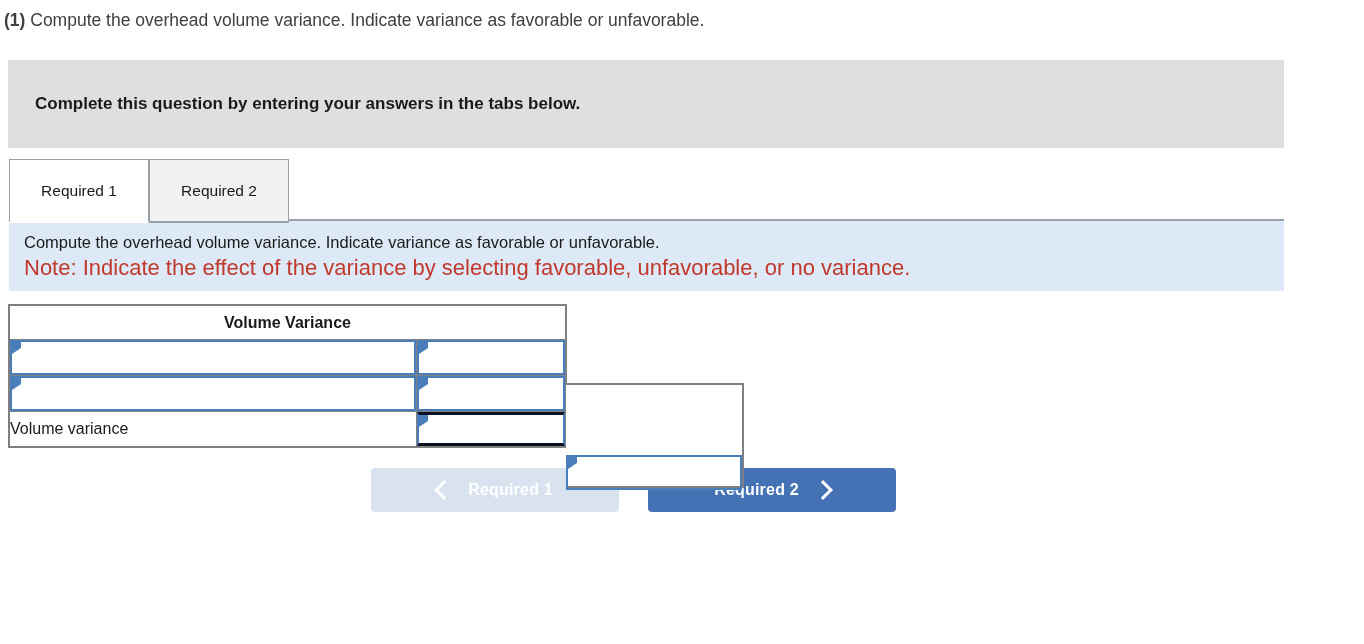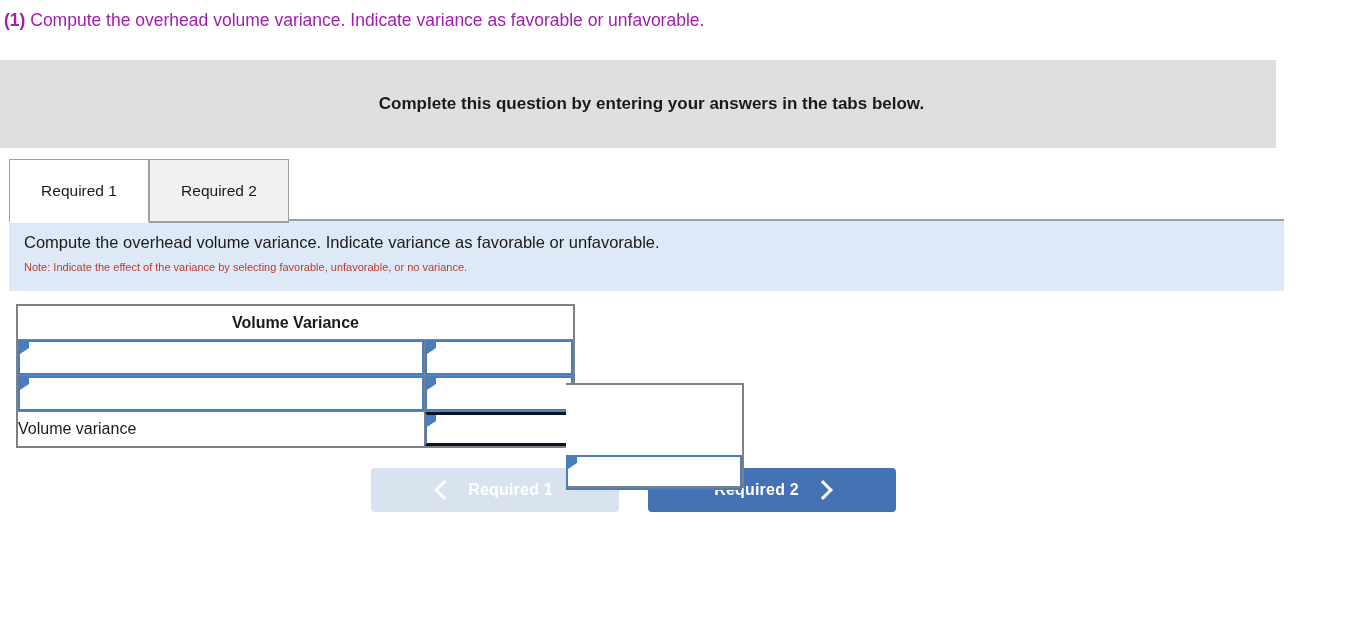--- a/index.html
+++ b/index.html
@@ -15,34 +15,34 @@
     -webkit-font-smoothing: antialiased;
     position: relative;
     overflow: hidden;
   }
 
   
   .prompt {
     padding: 6px 0 0 4px;
     font-size: 17.5px;
     line-height: 28px;
-    color: #a21caf;
+    color: #404040;
   }
   .prompt-line { white-space: nowrap; }
   .prompt-num { font-weight: bold; }
 
   
   .complete-banner {
     margin-top: 26px;
+    margin-left: 8px;
     width: 1276px;
     height: 88px;
     background: #dfdfdf;
     display: flex;
     align-items: center;
-    justify-content: center;
   }
   .complete-banner-text {
     font-size: 17px;
     font-weight: bold;
     color: #1a1a1a;
     padding-left: 27px;
   }
 
   
   .tab-strip {
@@ -98,30 +98,30 @@
     background: #dde9f7;
     padding: 9px 0 11px 15px;
   }
   .info-line {
     font-size: 16.5px;
     line-height: 25px;
     color: #1a1a1a;
     white-space: nowrap;
   }
   .info-note {
-    font-size: 11px;
+    font-size: 22px;
     line-height: 25px;
     color: #c0392b;
     white-space: nowrap;
   }
 
   
   .table-wrap {
     margin-top: 13px;
-    margin-left: 16px;
+    margin-left: 8px;
   }
   table.answer-table {
     border-collapse: collapse;
     table-layout: fixed;
     border: 2px solid #808080;
   }
   table.answer-table td,
   table.answer-table th {
     border: 1px solid #808080;
     padding: 0;

